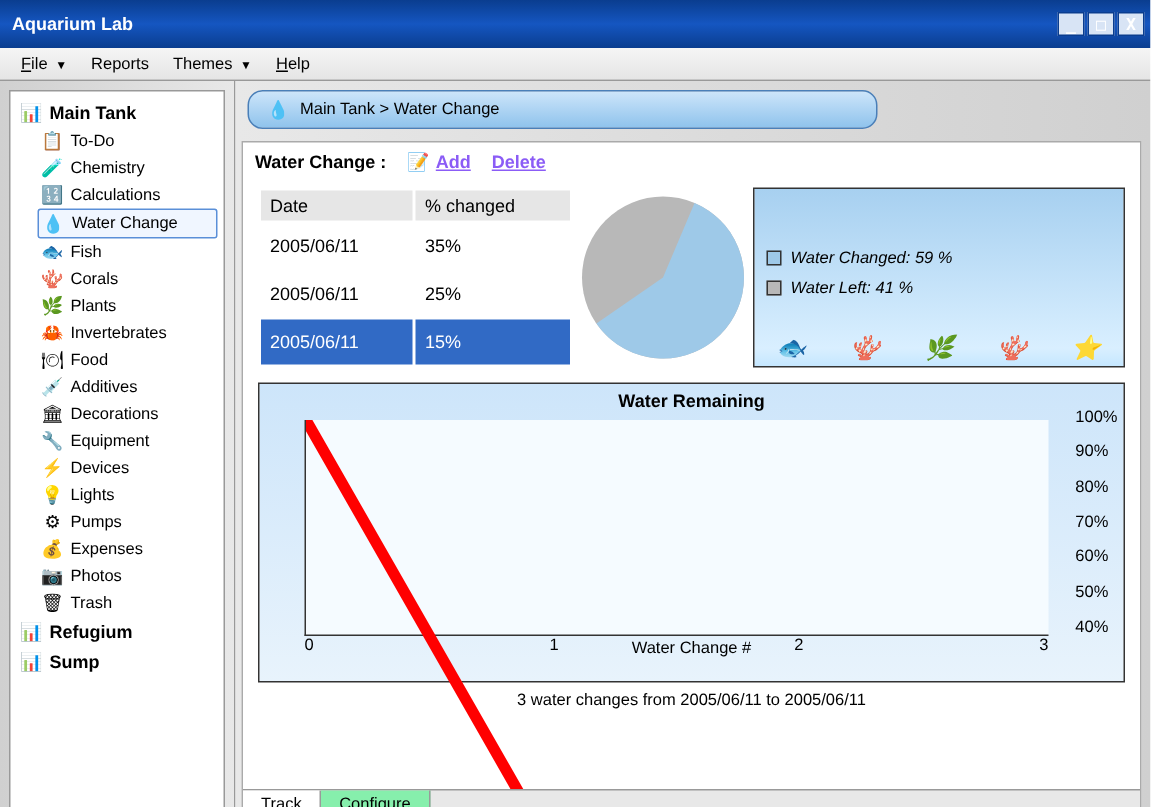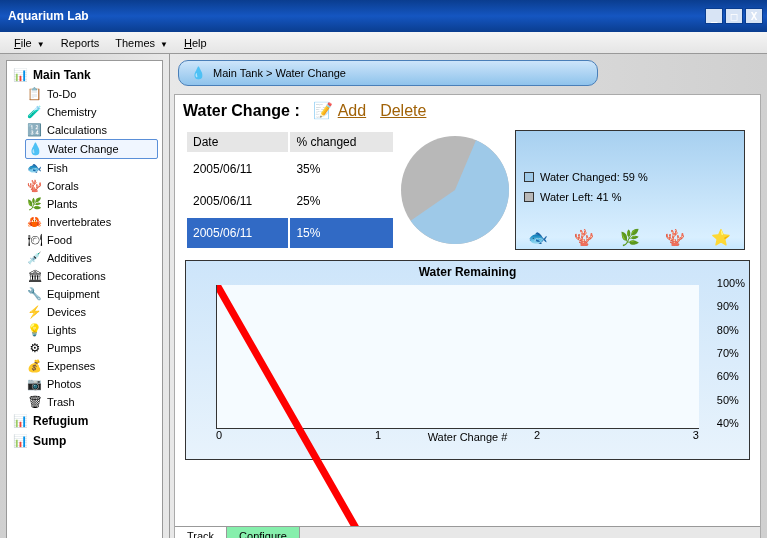--- a/index.html
+++ b/index.html
@@ -23,34 +23,34 @@
 .tree-item { display: flex; align-items: center; gap: 4px; padding: 1px 2px; margin-left: 14px; cursor: pointer; font-size: 11px; }
 .tree-item.selected { border: 1px solid #5a8fd8; background: #f0f6ff; border-radius: 2px; }
 .tree-icon { width: 16px; height: 16px; display: inline-flex; align-items: center; justify-content: center; font-size: 12px; }
 
 .main { flex: 1; background: linear-gradient(to right, #e8e8e8, #d0d0d0); display: flex; flex-direction: column; padding: 6px 6px 0 0; }
 
 .breadcrumb { background: linear-gradient(to bottom, #cde5fa, #8fc3ec); border: 1px solid #4a7fb8; border-radius: 10px; padding: 4px 12px; margin: 0 0 8px 8px; display: flex; align-items: center; gap: 6px; width: 420px; }
 .breadcrumb-text { font-size: 11px; }
 
 .content { background: #fff; border: 1px solid #aaa; flex: 1; margin-left: 4px; display: flex; flex-direction: column; position: relative; }
-.content-header { padding: 6px 8px; font-weight: bold; display: flex; align-items: center; gap: 14px; font-size: 16px; }
-.link { color: #a16207; text-decoration: underline; font-weight: normal; cursor: pointer; }
+.content-header { padding: 6px 8px; font-weight: bold; display: flex; align-items: center; gap: 14px; font-size: 12px; }
+.link { color: #8b5cf6; text-decoration: underline; font-weight: bold; cursor: pointer; }
 
 .content-body { flex: 1; padding: 4px 10px; overflow: hidden; }
 .upper { display: flex; gap: 0; }
 
 .data-table { width: 210px; }
 .data-table thead td { background: #e6e6e6; padding: 3px 6px; font-weight: normal; font-size: 12px; }
 .data-table td { padding: 3px 6px; font-size: 12px; }
 .data-table tr.selected td { background: #316ac5; color: #fff; }
 
 .pie-box { width: 120px; height: 120px; position: relative; }
 
-.legend-box { border: 1px solid #333; width: 230px; height: 120px; background: linear-gradient(to bottom, #a7d0f0 0%, #d9efff 90%, #c5e7ff 100%); position: relative; }
+.legend-box { border: 1px solid #333; width: 248px; height: 120px; background: linear-gradient(to bottom, #a7d0f0 0%, #d9efff 90%, #c5e7ff 100%); position: relative; font-style: italic; }
 .legend-item { display: flex; align-items: center; gap: 6px; padding: 4px 8px; font-size: 11px; }
 .legend-sw { width: 10px; height: 10px; border: 1px solid #333; }
 .aqua-deco { position: absolute; bottom: 2px; left: 0; right: 0; display: flex; justify-content: space-around; font-size: 16px; }
 
 .chart-panel { border: 1px solid #333; background: linear-gradient(to bottom, #cde5fa, #e8f3fc); margin-top: 10px; height: 200px; position: relative; }
 .chart-title { text-align: center; font-weight: bold; padding: 4px; font-size: 12px; }
 .chart-area { position: absolute; left: 30px; top: 24px; right: 50px; bottom: 30px; background: #f5fbff; border-left: 1px solid #333; border-bottom: 1px solid #333; }
 .chart-xlabel { position: absolute; bottom: 16px; left: 0; right: 0; text-align: center; font-size: 11px; }
 .yaxis-labels { position: absolute; right: 4px; top: 16px; bottom: 30px; display: flex; flex-direction: column; justify-content: space-between; font-size: 11px; text-align: left; }
 .xaxis-labels { position: absolute; left: 30px; right: 50px; bottom: 18px; display: flex; justify-content: space-between; font-size: 11px; }
@@ -261,20 +261,21 @@
             </div>
           <div class="xaxis-labels" id="xaxis">
               <div>0</div>
               <div>1</div>
               <div>2</div>
               <div>3</div>
             </div>
           <div class="chart-xlabel">Water Change #</div>
         </div>
 
+        <div class="summary">3 water changes from 2005/06/11 to 2005/06/11</div>
       </div>
 
       <div class="bottom-tabs">
         <div class="tab active">Track</div>
         <div class="tab">Configure</div>
       </div>
     </div>
   </div>
 </div>
 

